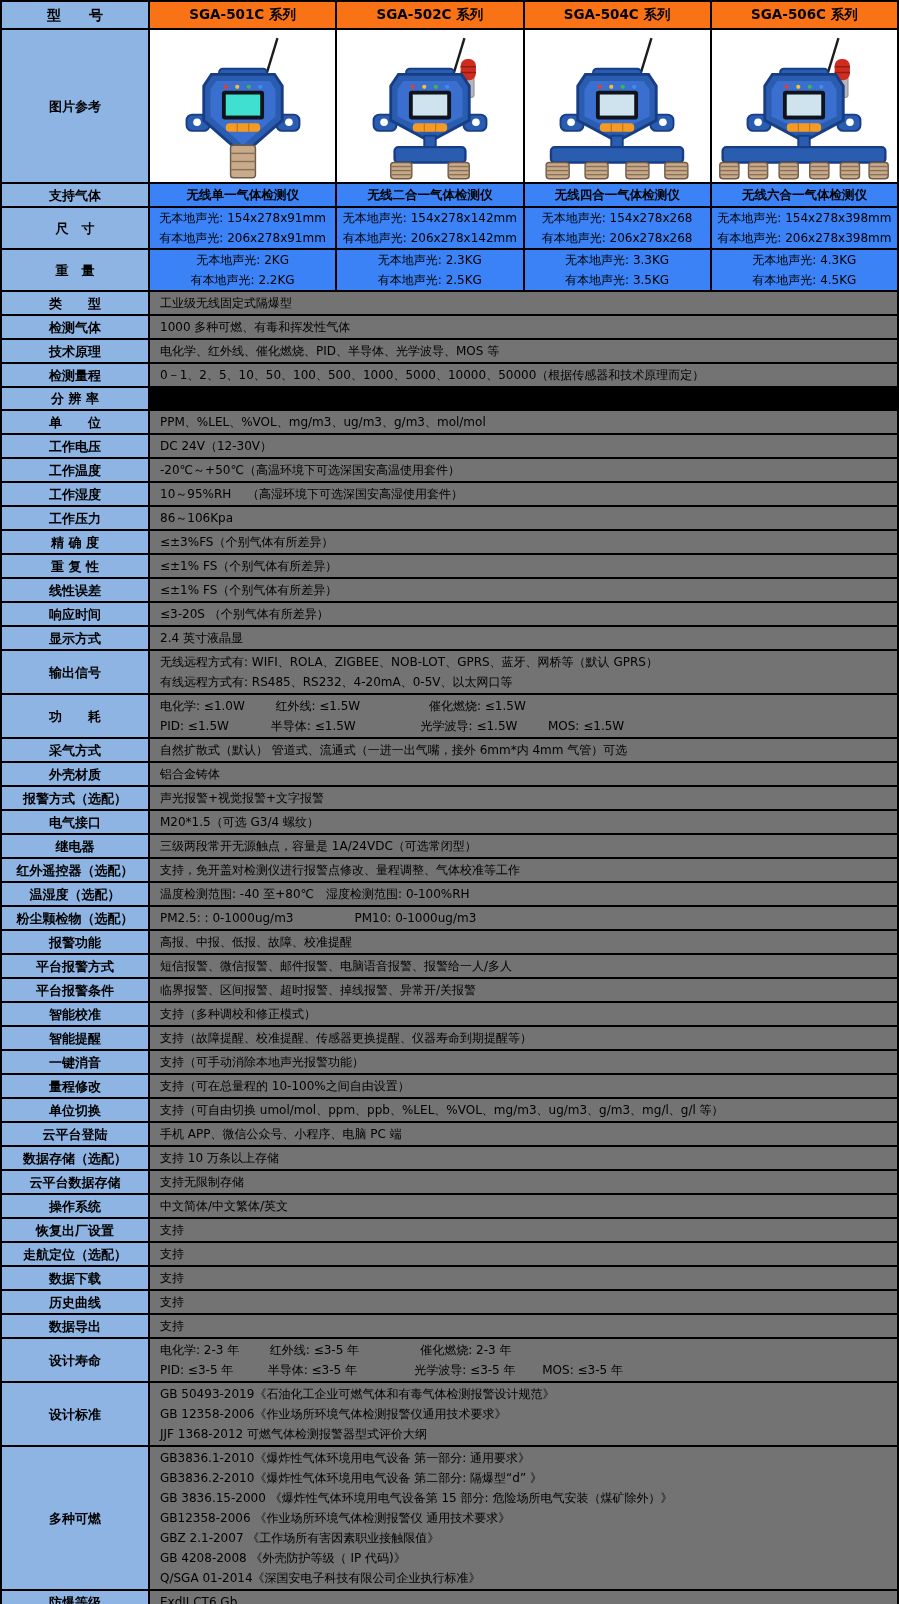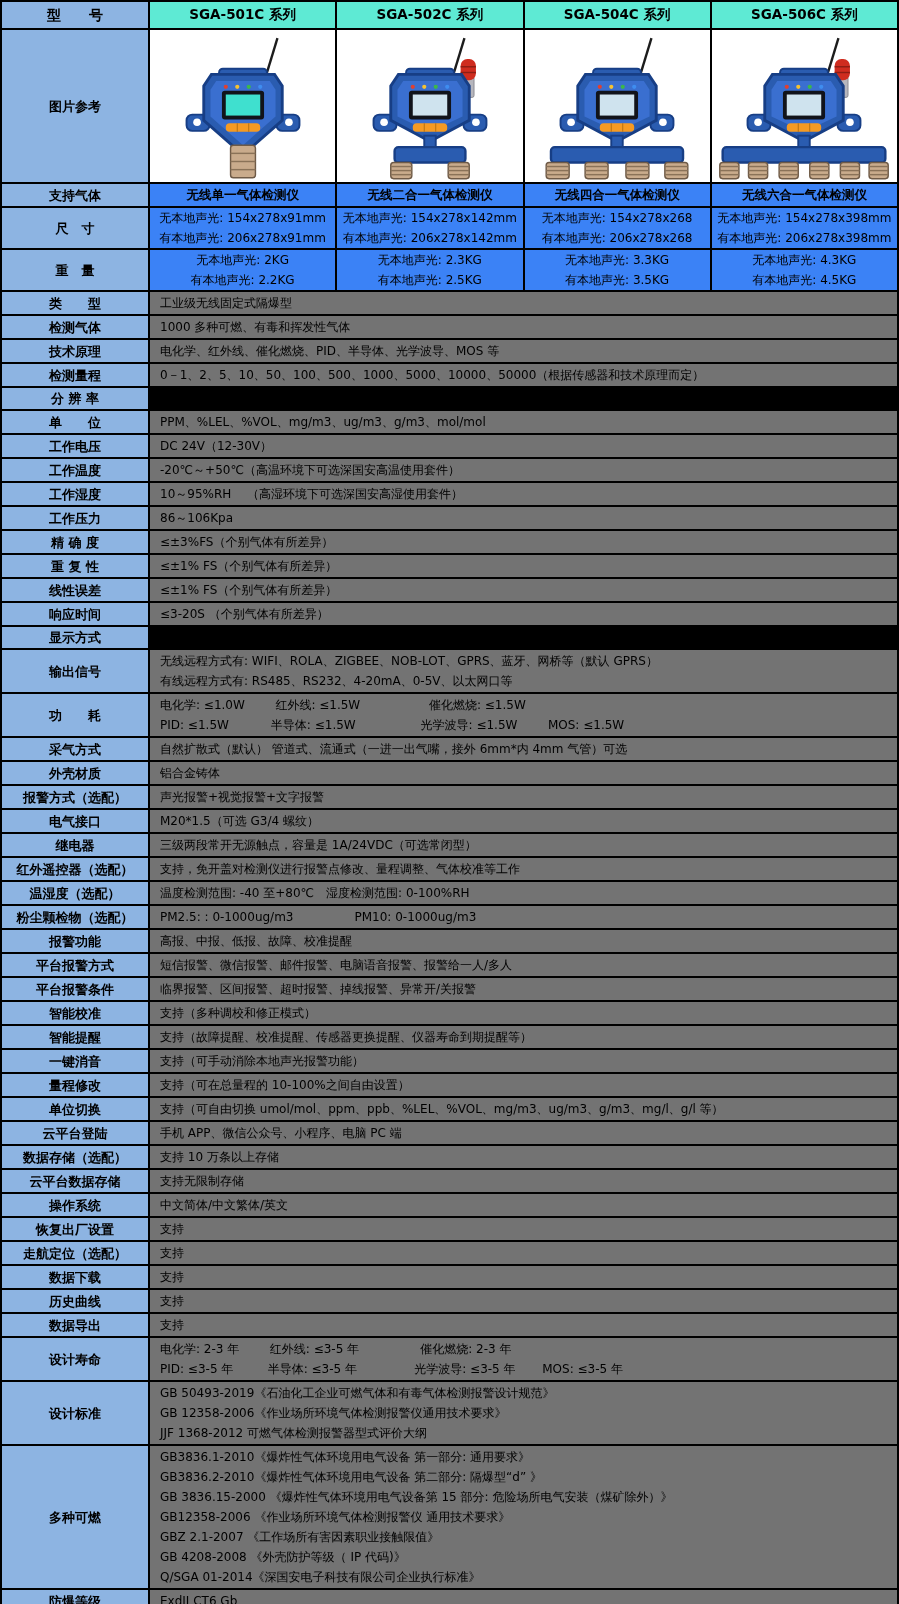--- a/index.html
+++ b/index.html
@@ -10,21 +10,21 @@
   .cell{box-sizing:border-box;}
   .label{flex:0 0 146px;background:#8db4e2;font-weight:bold;font-size:13px;
          display:flex;align-items:center;justify-content:center;text-align:center;
          padding:2px 13px;white-space:pre-wrap;line-height:17px;}
   .dcell{flex:1 1 0;background:#3b82f6;display:flex;flex-direction:column;
          align-items:center;justify-content:center;min-width:0;}
   .value{flex:1 1 0;background:#737373;padding:1px 10px;display:flex;
          flex-direction:column;justify-content:center;min-width:0;}
   .line{min-height:20px;line-height:20px;font-size:12px;white-space:pre-wrap;}
   .c .line{text-align:center;}
-  .header-row .hcell{flex:1 1 0;background:#5eead4;font-weight:bold;font-size:13.5px;
+  .header-row .hcell{flex:1 1 0;background:#f97316;font-weight:bold;font-size:13.5px;
          display:flex;align-items:center;justify-content:center;min-height:26px;}
   .header-row .label{min-height:26px;font-size:14px;}
   .image-row .dcell{background:#ffffff;height:152px;}
   .support-row .dcell{min-height:22px;font-weight:bold;}
   .support-row .line{min-height:22px;line-height:22px;font-size:12.5px;}
   .size-row .dcell,.weight-row .dcell{min-height:40px;}
   .spec-row .value{min-height:21px;}
   svg{display:block;}
 </style>
 </head>
@@ -353,20 +353,23 @@
 
   <div class="row spec-row">
     <div class="cell label">响应时间</div>
     <div class="cell value">
           <div class="line">≤3-20S （个别气体有所差异）</div>
         </div>
   </div>
 
   <div class="row spec-row">
     <div class="cell label">显示方式</div>
+    <div class="cell value">
+          <div class="line">2.4 英寸液晶显</div>
+        </div>
   </div>
 
   <div class="row spec-row">
     <div class="cell label">输出信号</div>
     <div class="cell value">
           <div class="line">无线远程方式有: WIFI、ROLA、ZIGBEE、NOB-LOT、GPRS、蓝牙、网桥等（默认 GPRS）</div>
           <div class="line">有线远程方式有: RS485、RS232、4-20mA、0-5V、以太网口等</div>
         </div>
   </div>
 

